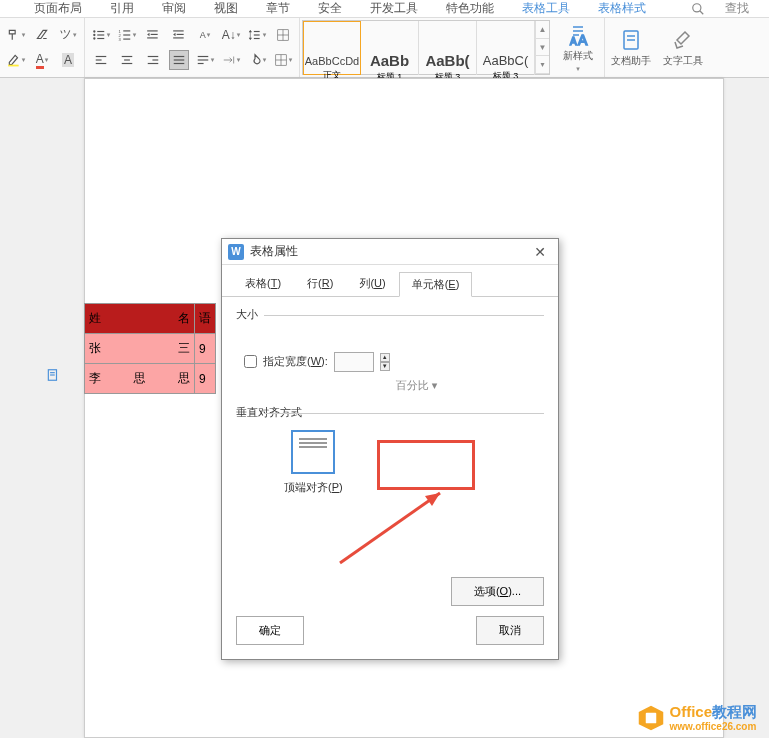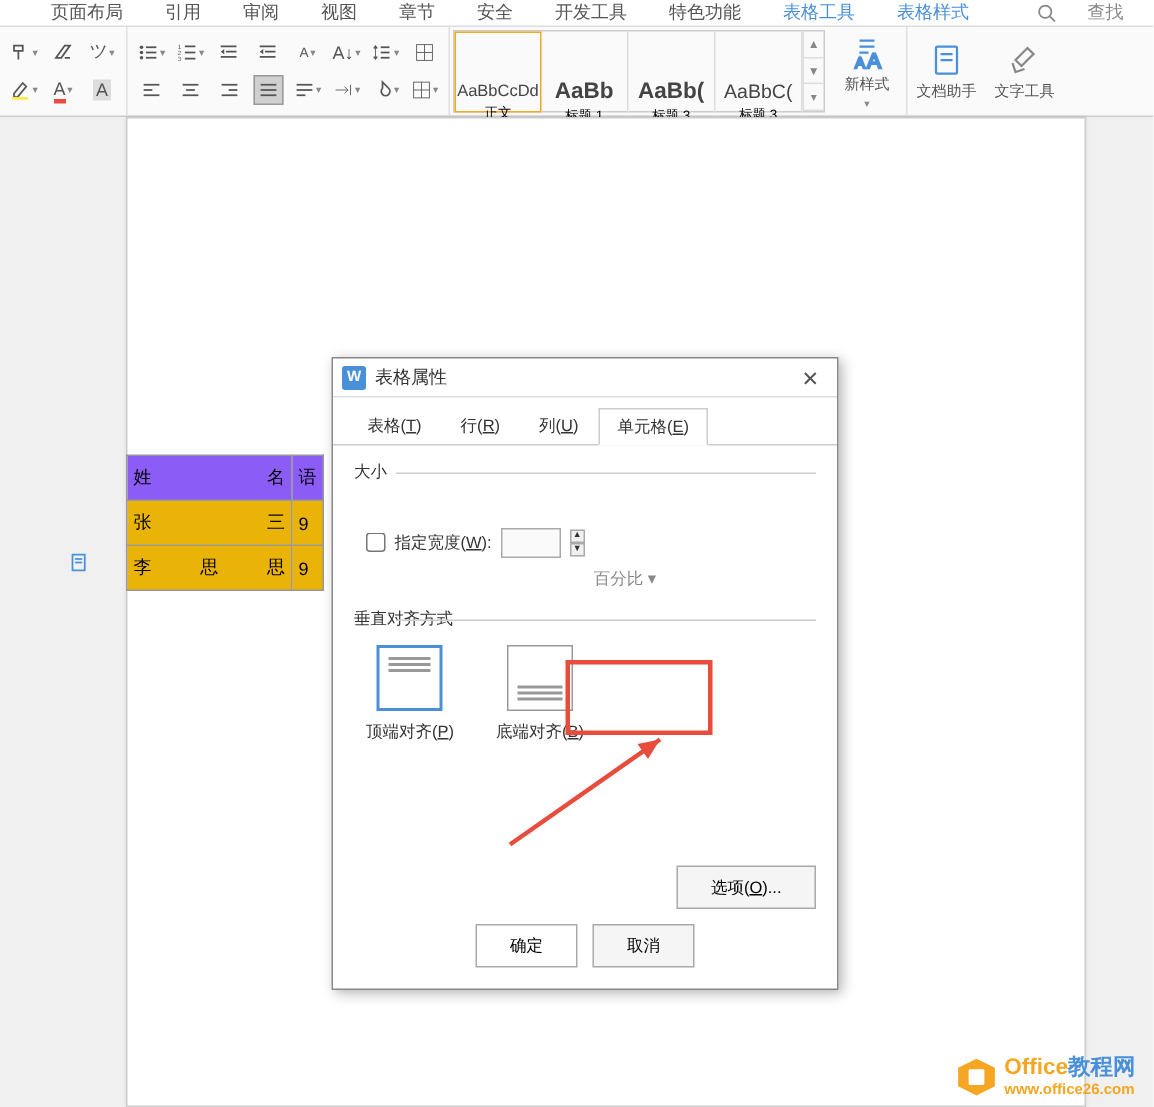--- a/index.html
+++ b/index.html
@@ -32,22 +32,22 @@
     .large-btn { display: flex; flex-direction: column; align-items: center; justify-content: center; width: 52px; cursor: pointer; font-size: 10px; color: #555; gap: 2px; padding: 2px 0; }
     .large-btn svg { width: 24px; height: 24px; }
     
     
     .doc-area { position: relative; background: #f0f0f0; height: 660px; }
     .page { position: absolute; left: 84px; top: 0; width: 640px; height: 660px; background: #fff; border: 1px solid #ccc; box-shadow: 0 0 3px rgba(0,0,0,0.1); }
     .page-margin-indicator { position: absolute; left: 46px; top: 290px; width: 14px; height: 14px; }
     
     
     .data-table { position: absolute; left: 84px; top: 225px; border-collapse: collapse; }
-    .data-table td { border: 1px solid #999; padding: 6px 4px; font-size: 12px; background: #eab308; height: 18px; }
-    .data-table .hdr td { background: #8b5cf6; }
+    .data-table td { border: 1px solid #999; padding: 6px 4px; font-size: 12px; background: #fca5a5; height: 18px; }
+    .data-table .hdr td { background: #b91c1c; }
     .col-name { width: 110px; text-align: justify; text-align-last: justify; padding: 6px 8px; }
     .col-subj { width: 18px; }
     .col-score { width: 18px; }
     
     
     .dialog { position: absolute; left: 221px; top: 160px; width: 338px; background: #fff; border: 1px solid #888; box-shadow: 2px 2px 8px rgba(0,0,0,0.3); }
     .dialog-titlebar { height: 26px; display: flex; align-items: center; padding: 0 6px; border-bottom: 1px solid #ddd; }
     .dialog-icon { width: 16px; height: 16px; background: #4a90d9; border-radius: 2px; margin-right: 6px; display: flex; align-items: center; justify-content: center; color: #fff; font-size: 10px; font-weight: bold; }
     .dialog-title { font-size: 12px; color: #333; }
     .dialog-close { margin-left: auto; cursor: pointer; font-size: 14px; color: #555; padding: 2px 6px; }
@@ -61,31 +61,31 @@
     .fieldset-label { font-size: 11px; color: #333; margin-bottom: 8px; position: relative; }
     .fieldset-label::after { content: ""; position: absolute; left: 28px; right: 0; top: 50%; border-top: 1px solid #ccc; }
     .size-row { display: flex; align-items: center; gap: 6px; padding-left: 8px; margin-bottom: 12px; }
     .size-row input[type="checkbox"] { width: 13px; height: 13px; }
     .width-input { width: 40px; height: 20px; border: 1px solid #aaa; }
     .spinner { display: flex; flex-direction: column; }
     .spinner div { width: 10px; height: 9px; border: 1px solid #aaa; font-size: 6px; display: flex; align-items: center; justify-content: center; cursor: pointer; background: #f0f0f0; }
     .combo { font-size: 11px; color: #888; cursor: pointer; margin-top: 48px; }
     
     .align-options { display: flex; gap: 28px; padding-left: 8px; margin-top: 10px; }
-    .align-opt { display: flex; flex-direction: column; align-items: center; gap: 6px; cursor: pointer; }
+    .align-opt { display: flex; flex-direction: column; align-items: center; gap: 6px; cursor: pointer; margin-left: 40px; }
     .align-box { width: 44px; height: 44px; border: 1px solid #999; background: #fff; position: relative; }
     .align-box.selected { border: 2px solid #4a90d9; }
     .align-lines { position: absolute; left: 6px; right: 6px; }
     .align-lines div { height: 2px; background: #999; margin: 2px 0; }
     .align-top .align-lines { top: 4px; }
     .align-mid .align-lines { top: 50%; transform: translateY(-50%); }
     .align-bot .align-lines { bottom: 4px; }
     .align-label { font-size: 11px; }
     
-    .dialog-footer { display: flex; justify-content: center; gap: 10px; padding: 10px 14px 14px; }
+    .dialog-footer { display: flex; justify-content: space-between; gap: 10px; padding: 10px 14px 14px; }
     .dlg-btn { padding: 6px 22px; border: 1px solid #aaa; background: #f5f5f5; font-size: 11px; cursor: pointer; }
     .dlg-btn.primary { background: #fff; }
     .options-btn-row { display: flex; justify-content: flex-end; padding: 0 14px; }
     
     .red-highlight { position: absolute; border: 3px solid #e74c3c; pointer-events: none; }
     .red-arrow { position: absolute; pointer-events: none; }
     
     
     .watermark { position: absolute; right: 12px; bottom: 6px; display: flex; align-items: center; gap: 4px; }
     .wm-logo { width: 28px; height: 28px; }
@@ -367,30 +367,20 @@
         <div class="align-opt">
           <div class="align-box selected align-top">
               <div class="align-lines">
                 <div></div>
                 <div></div>
                 <div></div>
               </div>
             </div>
           <div class="align-label"><span>顶端对齐</span>(<u>P</u>)</div>
         </div>
-        <div class="align-opt">
-          <div class="align-box align-bot">
-              <div class="align-lines">
-                <div></div>
-                <div></div>
-                <div></div>
-              </div>
-            </div>
-          <div class="align-label"><span>底端对齐</span>(<u>B</u>)</div>
-        </div>
       </div>
     </div>
     <div class="options-btn-row">
       <button class="dlg-btn"><span>选项</span>(<u>O</u>)...</button>
     </div>
     <div class="dialog-footer">
       <button class="dlg-btn primary">确定</button>
       <button class="dlg-btn">取消</button>
     </div>
   </div>

